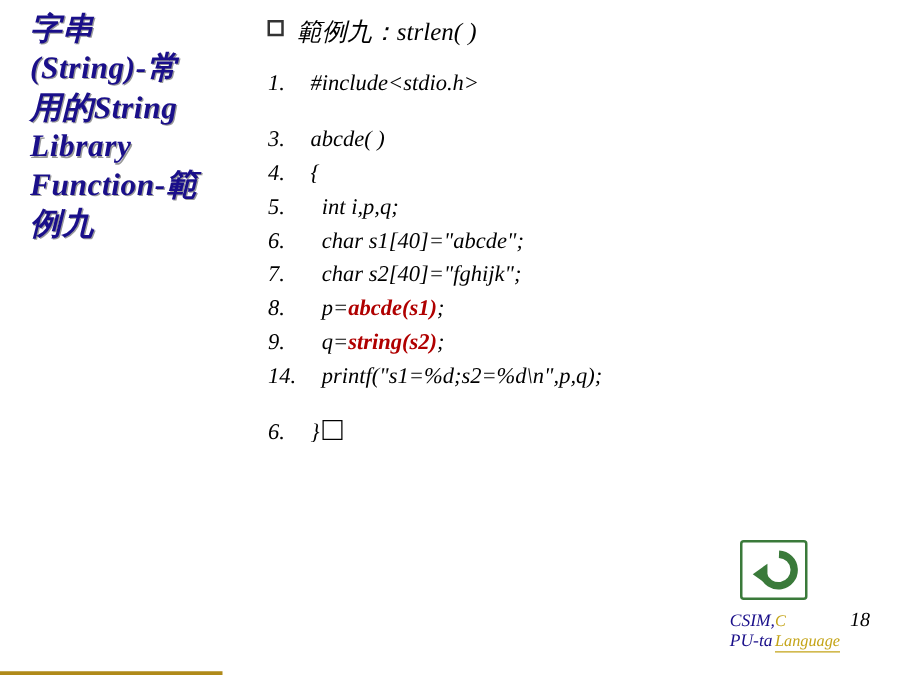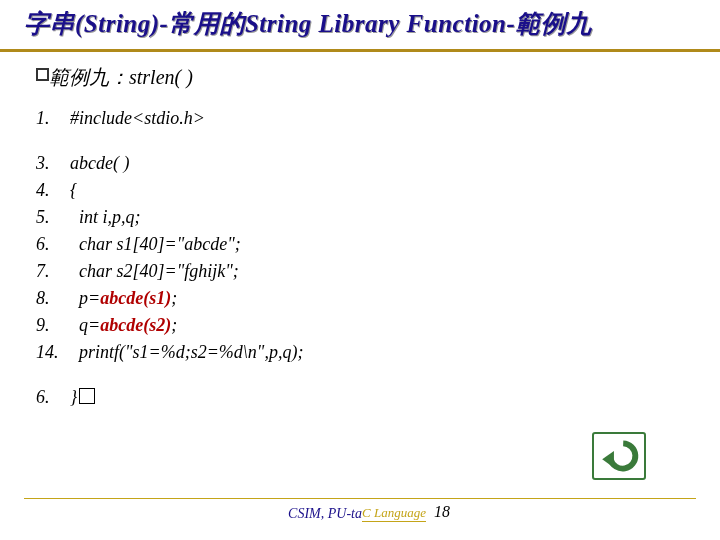--- a/index.html
+++ b/index.html
@@ -1,19 +1,19 @@
 <!DOCTYPE html>
 <html><head>
 <meta charset="utf-8">
 <style>
   * { box-sizing: border-box; margin: 0; padding: 0; }
   html, body { width: 720px; height: 540px; overflow: hidden; font-family: "Times New Roman", serif; background: #fff; }
   .slide {
     width: 720px; height: 540px; position: relative;
-    display: flex; flex-direction: column;
+    display: flex; flex-direction: row;
   }
   .title {
     font-size: 25px;
     font-weight: bold;
     font-style: italic;
     color: #1a0f8a;
     text-shadow: 1px 1px 0 #999;
     padding: 8px 12px 10px 24px;
     border-bottom: 3px solid #b08a1a;
     line-height: 1.25;
@@ -21,20 +21,21 @@
   }
   .body {
     flex: 1;
     padding: 12px 30px 8px 36px;
     font-style: italic;
     color: #000;
   }
   .sub {
     display: flex;
     align-items: flex-start;
+    gap: 10px;
     margin-bottom: 14px;
   }
   .sub .check {
     width: 13px; height: 13px; border: 2px solid #333; margin-top: 4px;
     flex: 0 0 auto;
   }
   .sub .subtext {
     font-size: 20px;
     font-weight: normal;
   }
@@ -44,21 +45,21 @@
     line-height: 1.5;
   }
   ol.code li { white-space: pre; }
   ol.code li .num { display: inline-block; min-width: 34px; }
   ol.code li.gap { height: 18px; }
   .red { color: #b00000; font-weight: bold; font-style: italic; }
   .footer {
     display: flex;
     justify-content: center;
     align-items: flex-end;
-    padding: 0 6px 18px 24px;
+    padding: 0 24px 18px 24px;
     font-size: 14px;
     font-style: italic;
   }
   .footer .left { color: #1a0f8a; }
   .footer .right { display: flex; align-items: baseline; gap: 8px; }
   .footer .clab { color: #c4a418; font-style: italic; border-bottom:1px solid #c4a418; font-size:13px;}
   .footer .pg { color: #000; font-size: 16px; }
   .hr { border-top:1px solid #c4a418; margin: 0 24px 4px 24px; }
   .back-icon {
     position: absolute;
@@ -89,21 +90,21 @@
 
     <ol class="code">
       <li><span class="num">1.</span><span>#include&lt;stdio.h&gt;</span></li>
       <li class="gap"></li>
       <li><span class="num">3.</span><span>abcde( )</span></li>
       <li><span class="num">4.</span><span>{</span></li>
       <li><span class="num">5.</span><span>  int i,p,q;</span></li>
       <li><span class="num">6.</span><span>  char s1[40]="abcde";</span></li>
       <li><span class="num">7.</span><span>  char s2[40]="fghijk";</span></li>
       <li><span class="num">8.</span><span>  p=</span><span class="red">abcde(s1)</span><span>;</span></li>
-      <li><span class="num">9.</span><span>  q=</span><span class="red">abcde(s2)</span><span>;</span></li>
+      <li><span class="num">9.</span><span>  q=</span><span class="red">string(s2)</span><span>;</span></li>
       <li><span class="num">14.</span><span>  printf("s1=%d;s2=%d\n",p,q);</span></li>
       <li class="gap"></li>
       <li><span class="num">6.</span><span>}</span><span class="tofu"></span></li>
     </ol>
   </div>
 
   <div class="back-icon">
     <svg viewBox="0 0 100 80">
       <path d="M60 10 A30 30 0 1 1 30 48" fill="none" stroke="#3a7a3a" stroke-width="14"></path>
       <polygon points="10,48 38,28 38,68" fill="#3a7a3a"></polygon>

